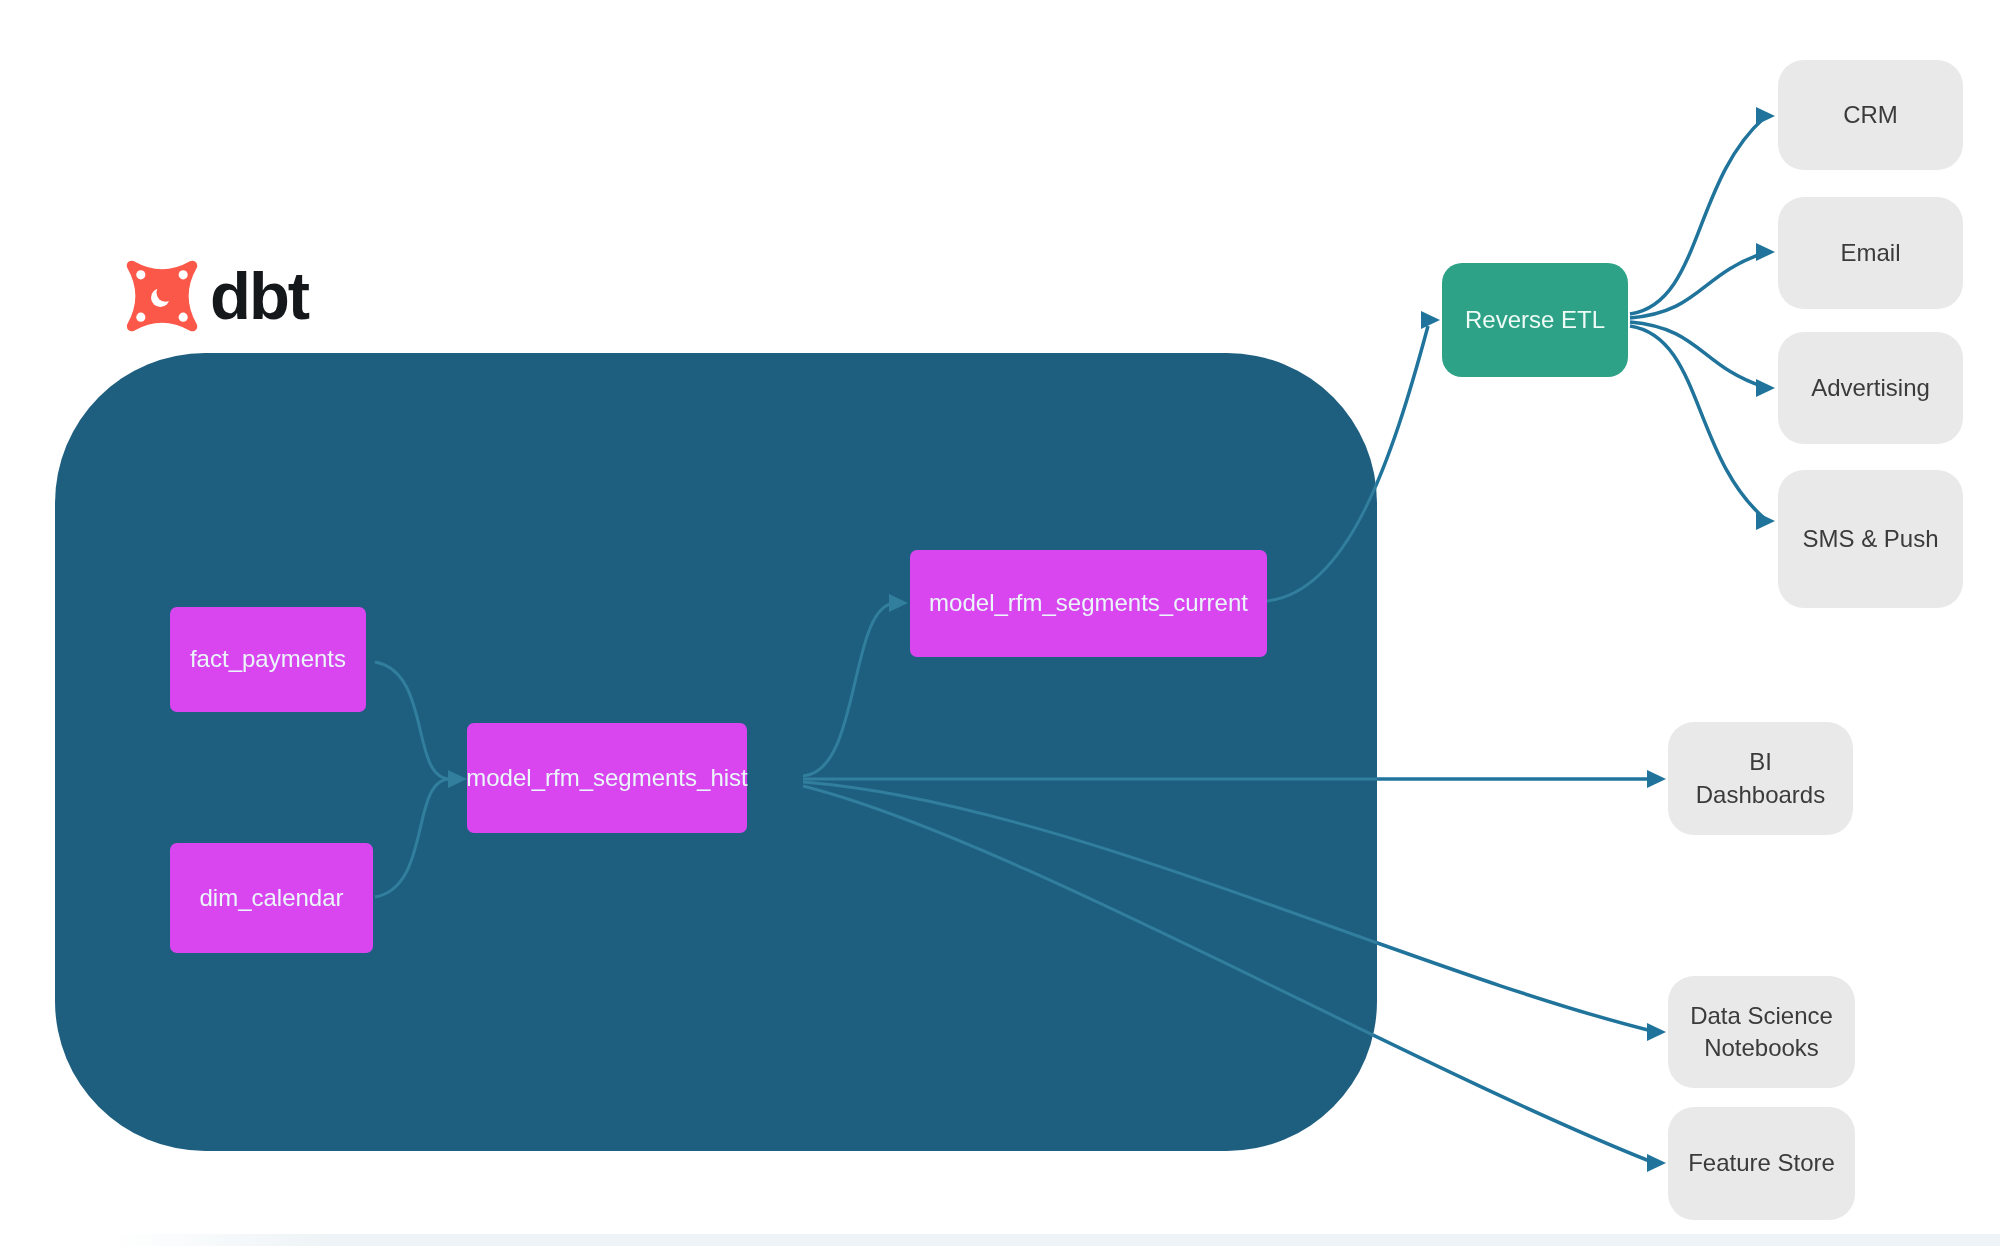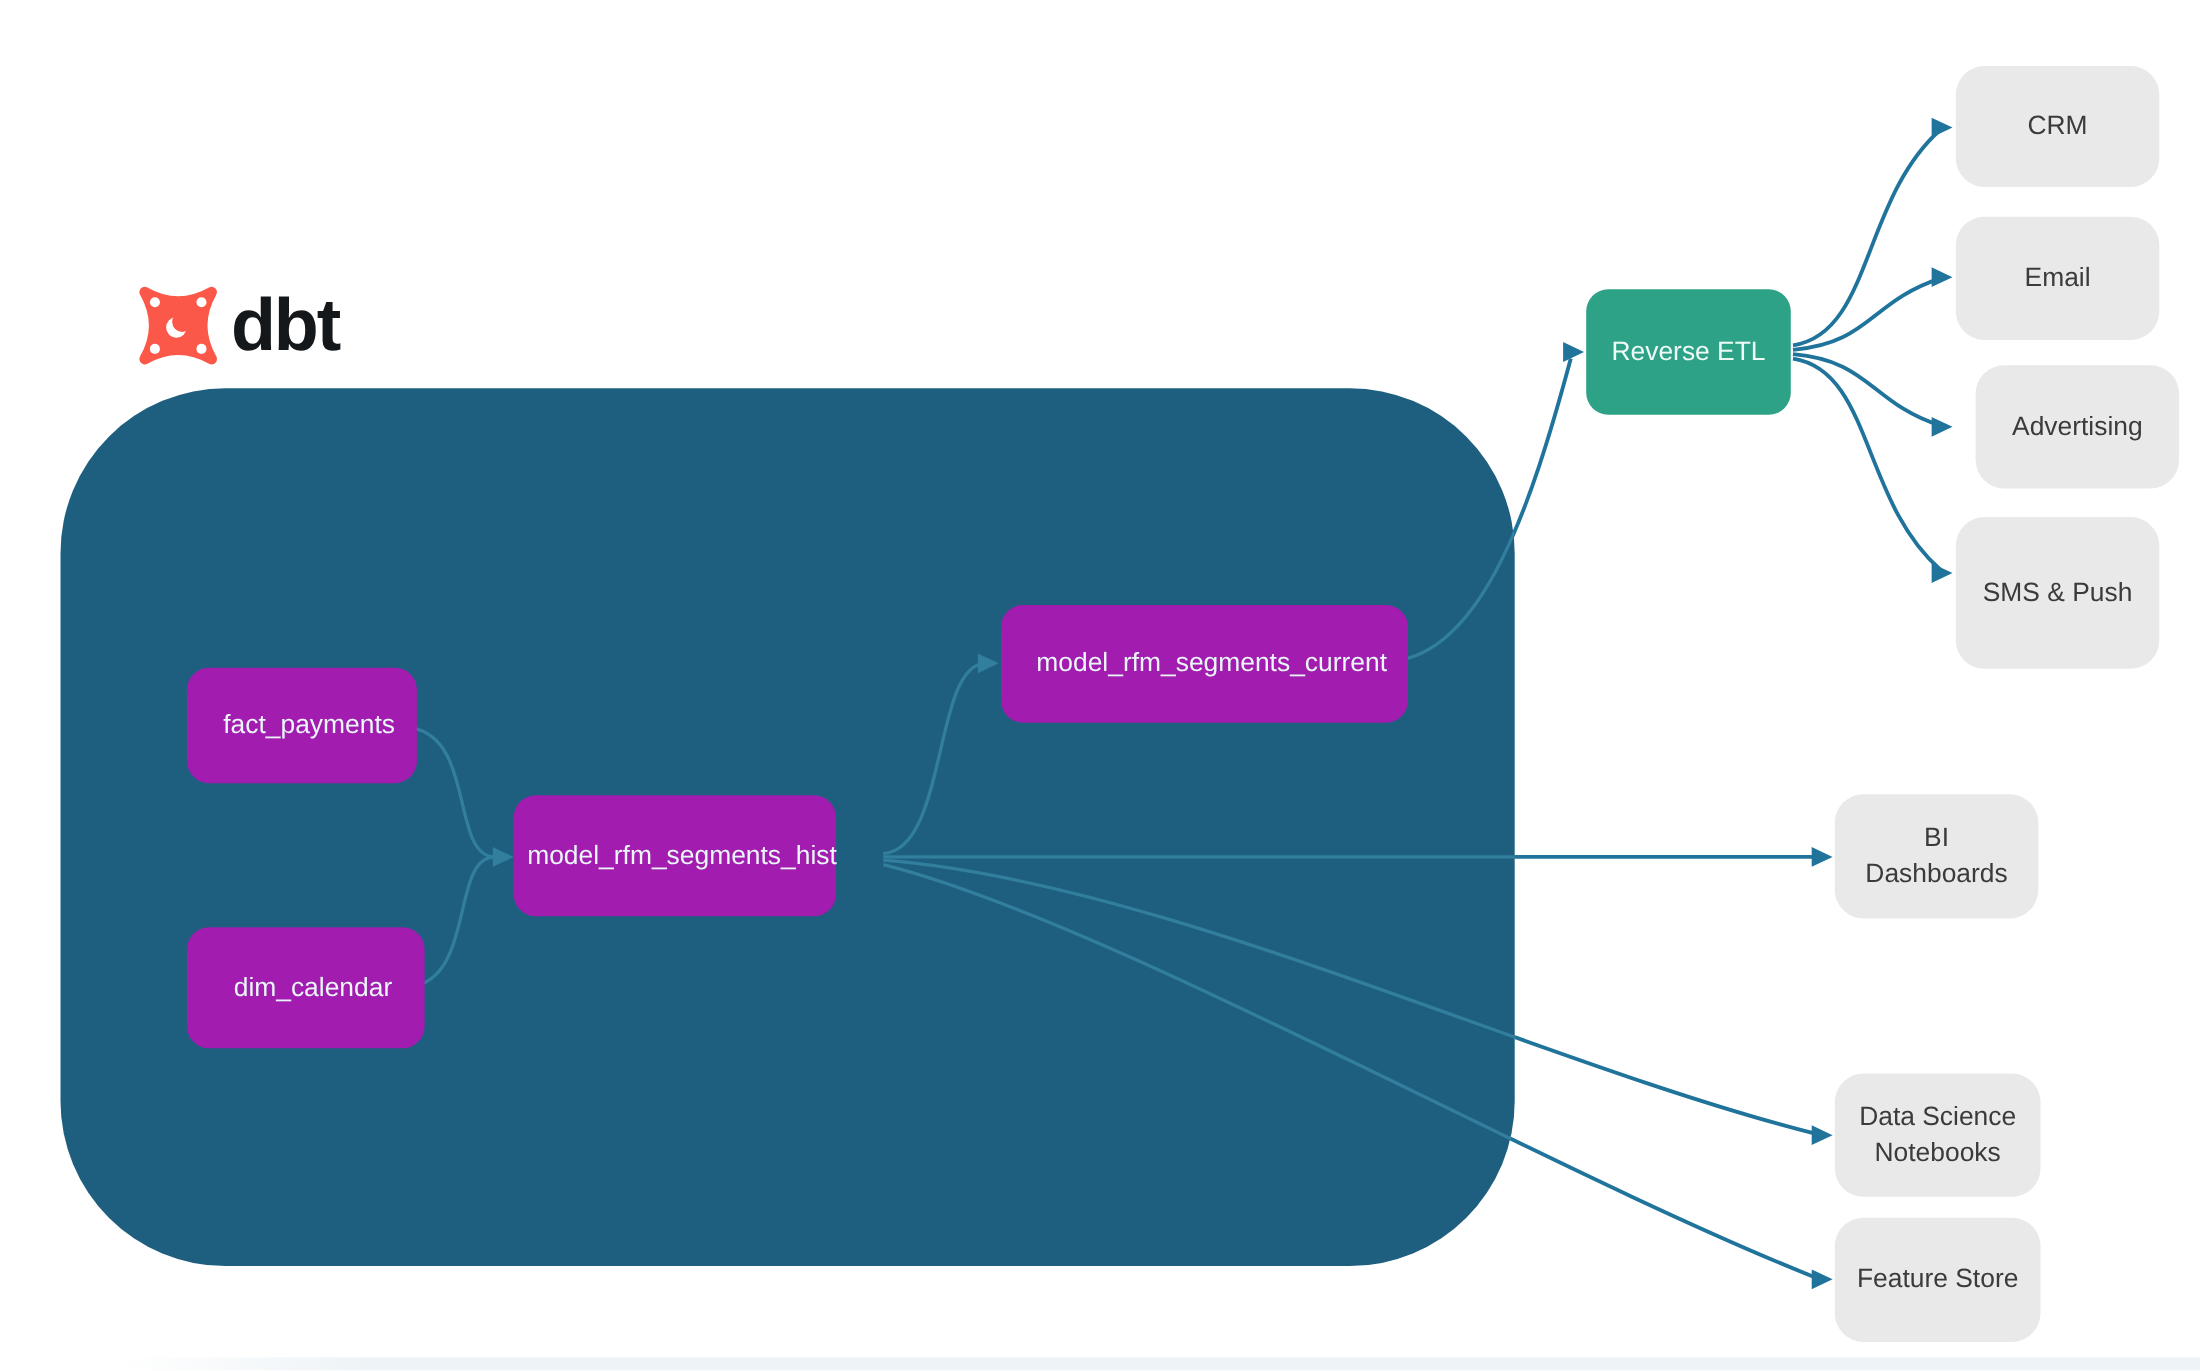--- a/index.html
+++ b/index.html
@@ -25,37 +25,37 @@
 
   
   .edges{position:absolute;left:0;top:0;z-index:2;pointer-events:none;}
 
   
   .node{
     position:absolute;z-index:3;display:flex;align-items:center;justify-content:center;
     text-align:center;font-size:24px;line-height:1.35;
   }
   .node-model{
-    background:#a21caf;color:#eaf6fa;border-radius:20px;padding-left:13px;
+    background:#d946ef;color:#eaf6fa;border-radius:7px;
   }
   .node-green{
     background:#2ea287;color:#eefaf5;border-radius:20px;
   }
   .node-dest{
     background:#e9e9e9;color:#3b3b3b;border-radius:26px;padding:0 18px;box-sizing:border-box;
   }
 
   .n-fact   {left:170px;top:607px;width:196px;height:105px;}
   .n-dim    {left:170px;top:843px;width:203px;height:110px;}
   .n-hist   {left:467px;top:723px;width:280px;height:110px;}
   .n-current{left:910px;top:550px;width:357px;height:107px;}
   .n-retl   {left:1442px;top:263px;width:186px;height:114px;}
   .n-crm    {left:1778px;top:60px;  width:185px;height:110px;}
   .n-email  {left:1778px;top:197px; width:185px;height:112px;}
-  .n-adv    {left:1778px;top:332px; width:185px;height:112px;margin-left:18px;}
+  .n-adv    {left:1778px;top:332px; width:185px;height:112px;}
   .n-sms    {left:1778px;top:470px; width:185px;height:138px;}
   .n-bi     {left:1668px;top:722px; width:185px;height:113px;}
   .n-ds     {left:1668px;top:976px; width:187px;height:112px;}
   .n-fs     {left:1668px;top:1107px;width:187px;height:113px;}
 
   
   .bottom-strip{
     position:absolute;left:110px;top:1234px;width:1890px;height:12px;z-index:0;
     background:linear-gradient(90deg, rgba(237,243,246,0) 0%, #edf3f6 12%, #edf3f6 100%);
   }

